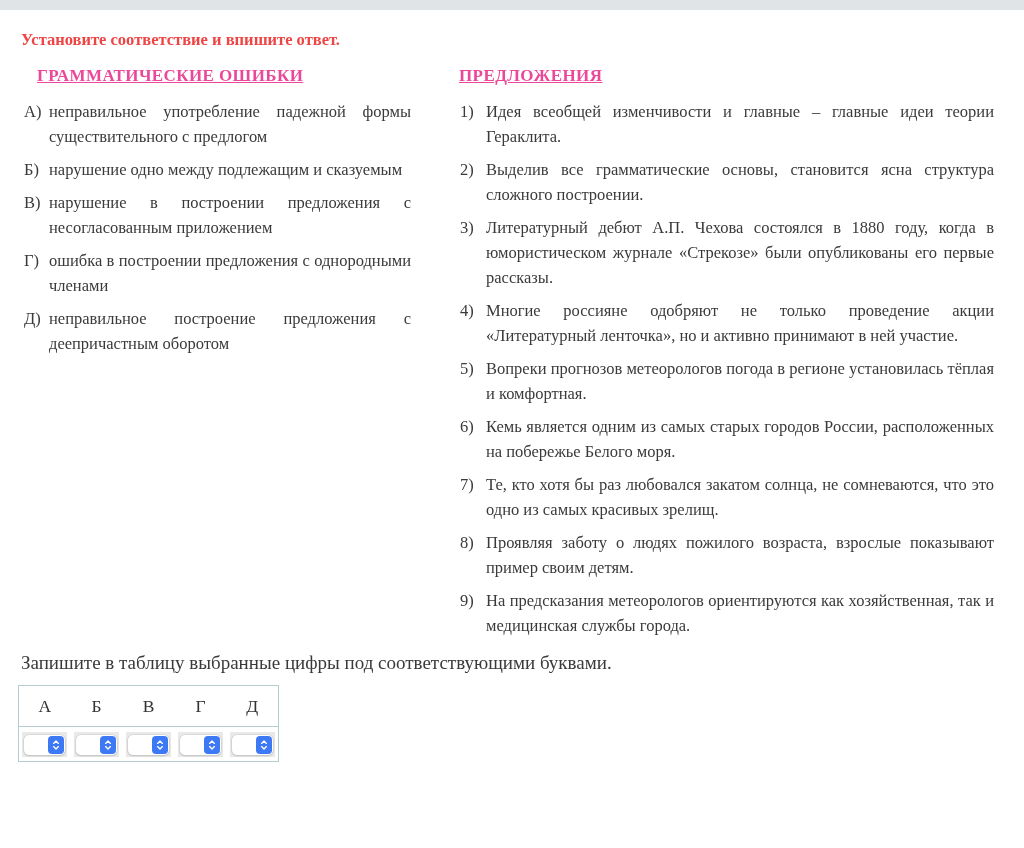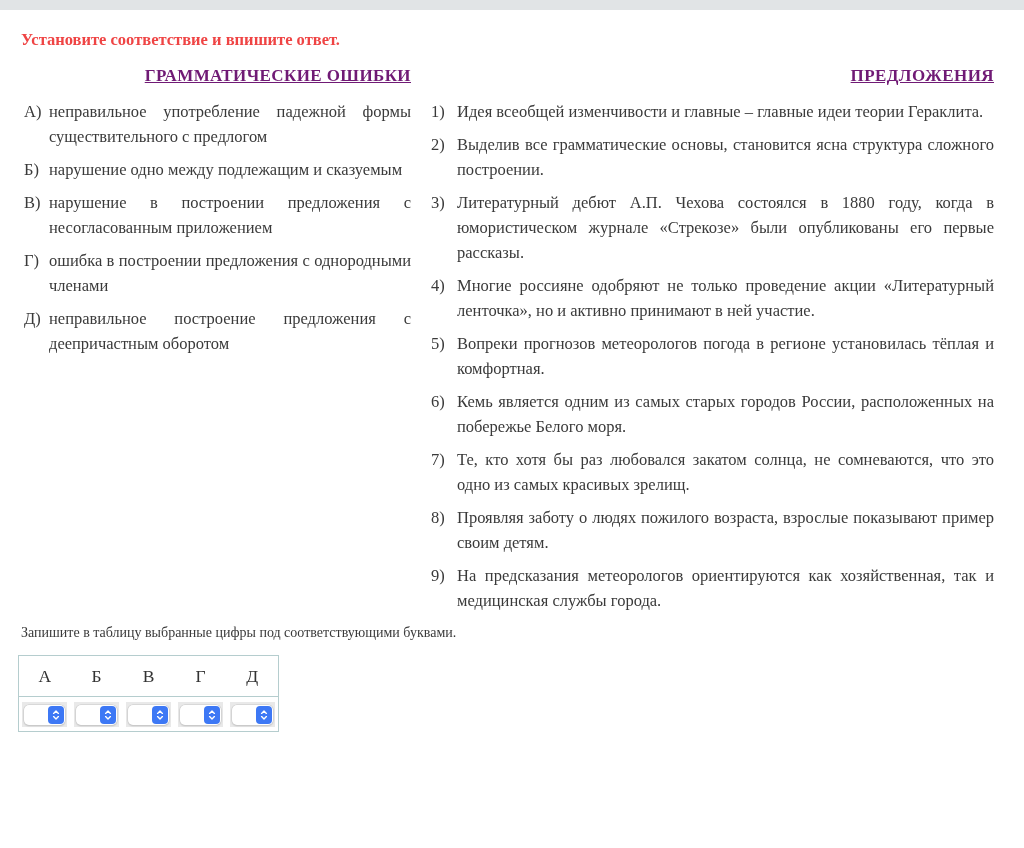--- a/index.html
+++ b/index.html
@@ -28,51 +28,51 @@
     margin-top: 15px;
     font-size: 16.5px;
     line-height: 25px;
     text-align: justify;
   }
   .columns {
     display: flex;
     margin-top: 14px;
   }
   .col-left  { width: 390px; flex: 0 0 390px; }
-  .col-right { flex: 1; margin-left: 19px; }
+  .col-right { flex: 1; margin-left: 48px; }
   .col-header {
-    text-align: right;
+    text-align: left;
     font-weight: bold;
     font-size: 17px;
     line-height: 22px;
     letter-spacing: 0.4px;
     text-decoration: underline;
-    color: #701a75;
+    color: #ec4899;
   }
   .col-left .col-header { padding-left: 16px; }
   .items { margin-top: 12px; }
   .item {
     display: flex;
     font-size: 16.5px;
     line-height: 25px;
     margin-bottom: 8px;
   }
   .item:last-child { margin-bottom: 0; }
   .item .marker {
     flex: 0 0 27px;
     padding-left: 1px;
   }
   .col-left .item .marker { flex: 0 0 28px; padding-left: 3px; }
   .item .item-text {
     flex: 1;
     text-align: justify;
   }
   .footer-instruction {
-    margin-top: 7px;
-    font-size: 14px;
+    margin-top: 12px;
+    font-size: 19px;
     line-height: 25px;
   }
   .answer-table {
     margin-top: 10px;
     margin-left: -3px;
     border-collapse: collapse;
     border: 1px solid #b5cdce;
     background: #ffffff;
   }
   .answer-table th {

